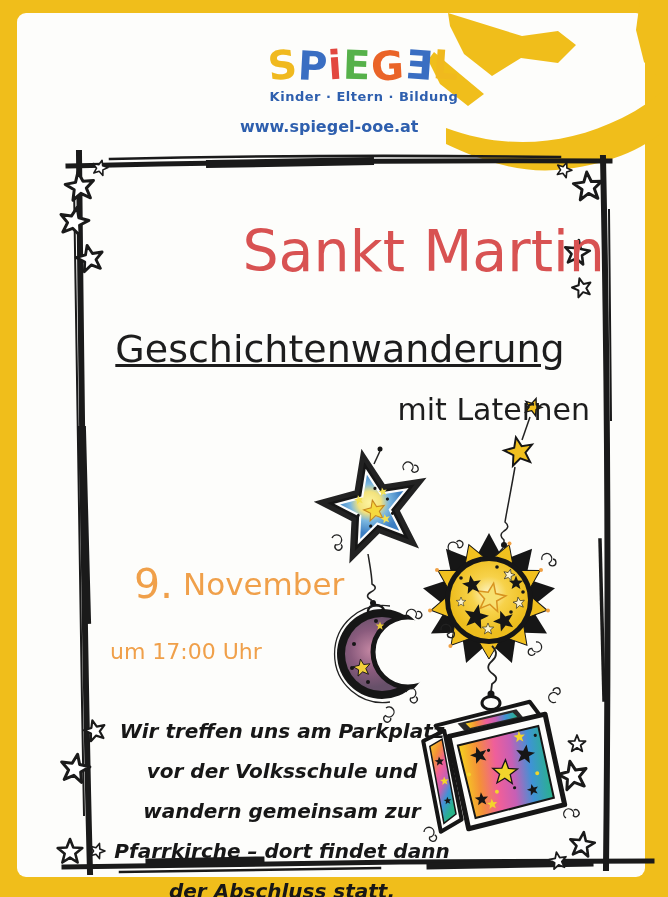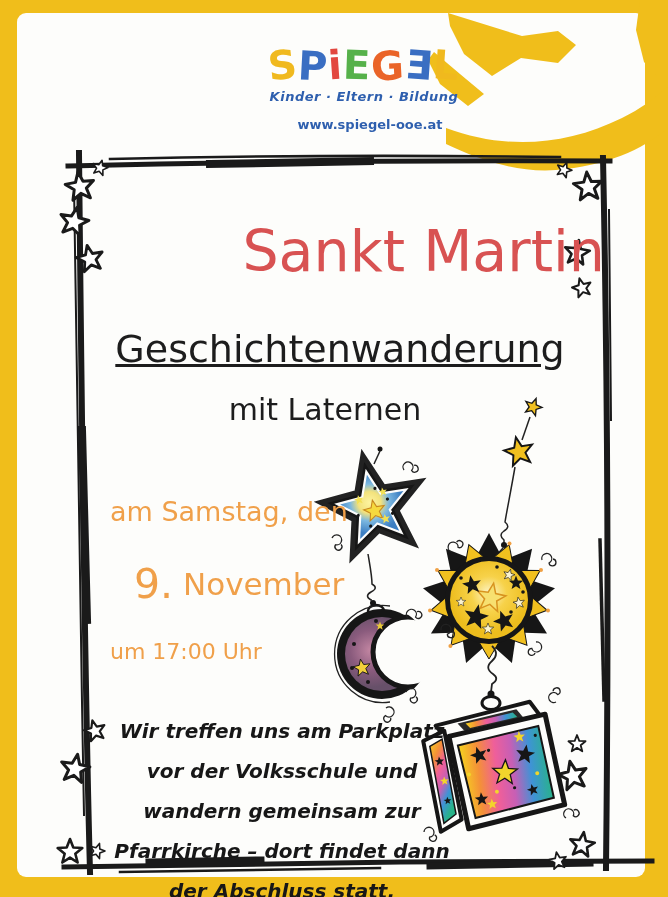--- a/index.html
+++ b/index.html
@@ -15,29 +15,29 @@
         font-weight:bold;font-size:40px;letter-spacing:1px;}
   .logo-letter{display:inline-block;line-height:1;}
   .logo-letter:nth-child(1){transform:rotate(-6deg);}
   .logo-letter:nth-child(2){transform:rotate(3deg) translateY(1px);}
   .logo-letter:nth-child(3){transform:rotate(-4deg);}
   .logo-letter:nth-child(4){transform:rotate(2deg);}
   .logo-letter:nth-child(5){transform:rotate(-3deg) translateY(1px);}
   .logo-letter.mirrored{transform:scaleX(-1) rotate(-4deg);}
   .logo-letter:nth-child(7){transform:rotate(4deg);}
   .tagline{position:absolute;top:89px;left:234px;width:260px;text-align:center;
-           color:#2e5fae;font-weight:bold;font-size:13px;z-index:5;letter-spacing:.5px;font-style:italic;}
-  .website{position:absolute;top:117px;left:240px;width:260px;text-align:center;
-           color:#2e5fae;font-weight:bold;font-size:13px;z-index:5;}
+           color:#2e5fae;font-weight:bold;font-size:13px;z-index:5;letter-spacing:.5px;}
+  .website{position:absolute;top:117px;left:240px;width:260px;
+           color:#2e5fae;font-weight:bold;font-size:16px;z-index:5;}
 
   .title{position:absolute;top:218px;left:75px;width:530px;text-align:right;
          color:#d85252;font-size:57px;z-index:4;}
   .subtitle{position:absolute;top:327px;left:75px;width:530px;text-align:center;
             color:#1d1d1d;font-size:38px;z-index:4;text-decoration:underline;}
-  .subtitle2{position:absolute;top:392px;left:60px;width:530px;text-align:center;
+  .subtitle2{position:absolute;top:392px;left:60px;width:530px;text-align:right;
              color:#1d1d1d;font-size:30px;z-index:4;}
 
   .when{position:absolute;color:#f0a04a;z-index:4;}
   .when-1{top:496px;left:110px;font-size:27px;}
   .when-2{top:560px;left:122px;font-size:31px;margin-left:12px;}
   .when-2 .day{font-size:41px;vertical-align:-3px;}
   .when-3{top:639px;left:110px;font-size:22px;}
 
   .info{position:absolute;top:711px;left:108px;width:348px;text-align:center;
         font-style:italic;font-weight:bold;font-size:20px;line-height:40px;
@@ -60,21 +60,20 @@
 
   <div class="logo">
     <span class="logo-letter" style="color: rgb(240, 185, 30);">S</span><span class="logo-letter" style="color: rgb(58, 110, 194);">P</span><span class="logo-letter" style="color: rgb(226, 71, 63);">i</span><span class="logo-letter" style="color: rgb(86, 177, 74);">E</span><span class="logo-letter" style="color: rgb(234, 100, 40);">G</span><span class="logo-letter mirrored" style="color: rgb(58, 110, 194);">E</span><span class="logo-letter" style="color: rgb(240, 185, 30);">L</span>
   </div>
   <div class="tagline">Kinder · Eltern · Bildung</div>
   <div class="website">www.spiegel-ooe.at</div>
 
   <div class="title">Sankt Martin</div>
   <div class="subtitle">Geschichtenwanderung</div>
   <div class="subtitle2">mit Laternen</div>
-  <div class="when when-1">am Samstag, den</div>
   <div class="when when-2"><span class="day">9.</span><span> November</span></div>
   <div class="when when-3">um 17:00 Uhr</div>
   <div class="info">Wir treffen uns am Parkplatz
 vor der Volksschule und
 wandern gemeinsam zur
 Pfarrkirche – dort findet dann
 der Abschluss statt.</div>
 
   <svg class="layer deco" viewBox="0 0 668 897">
     <defs>

